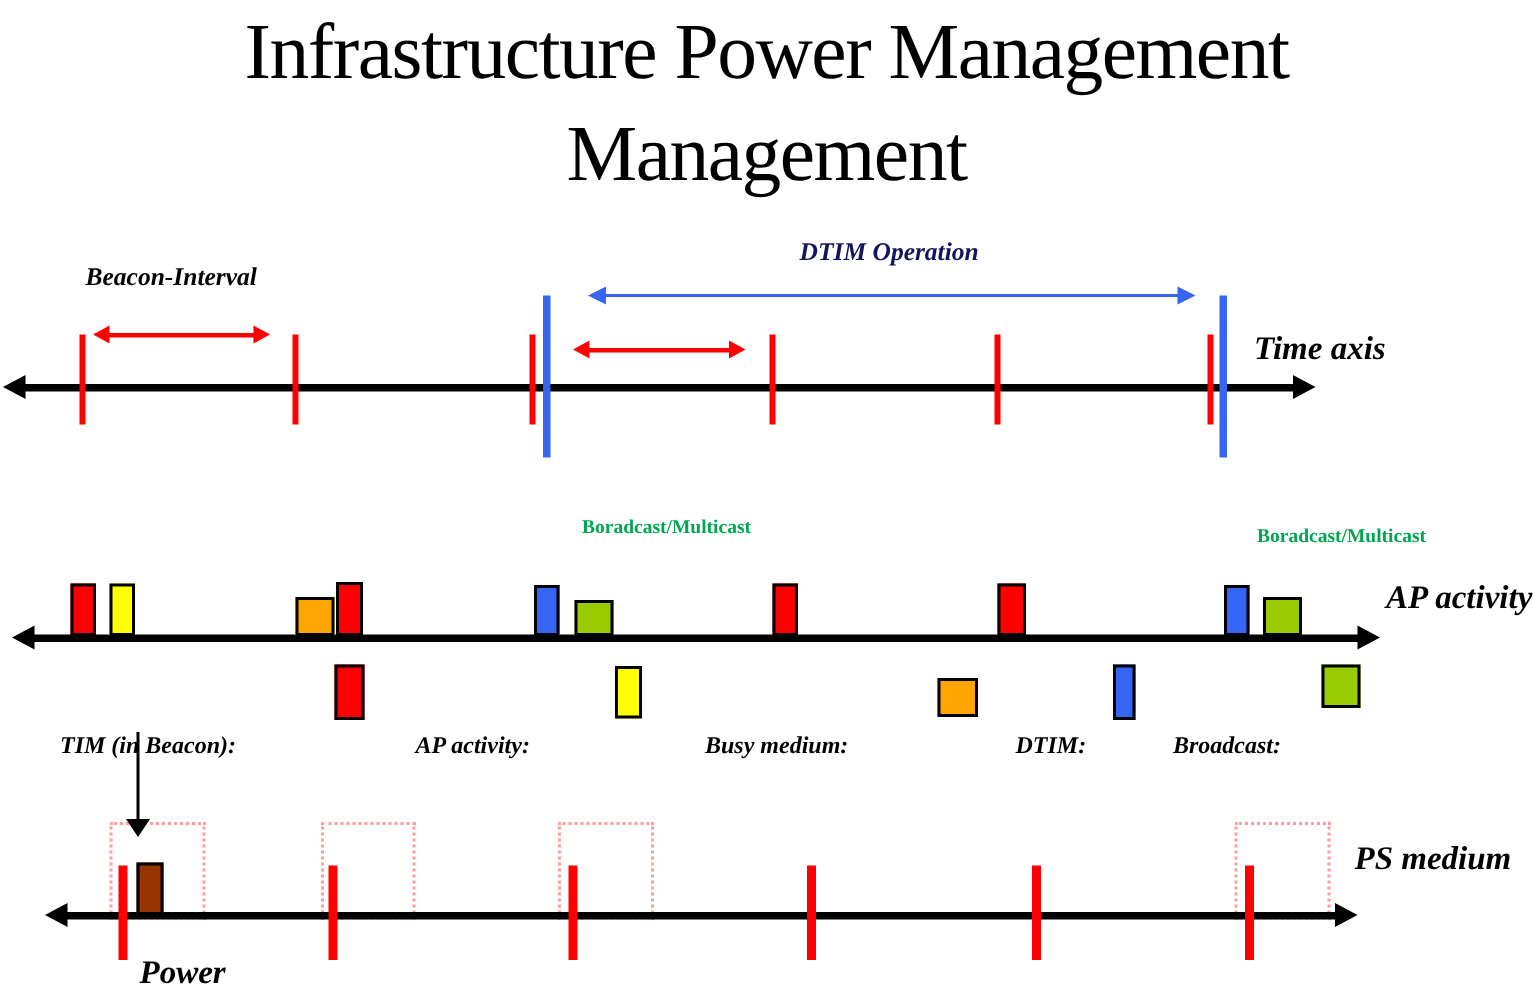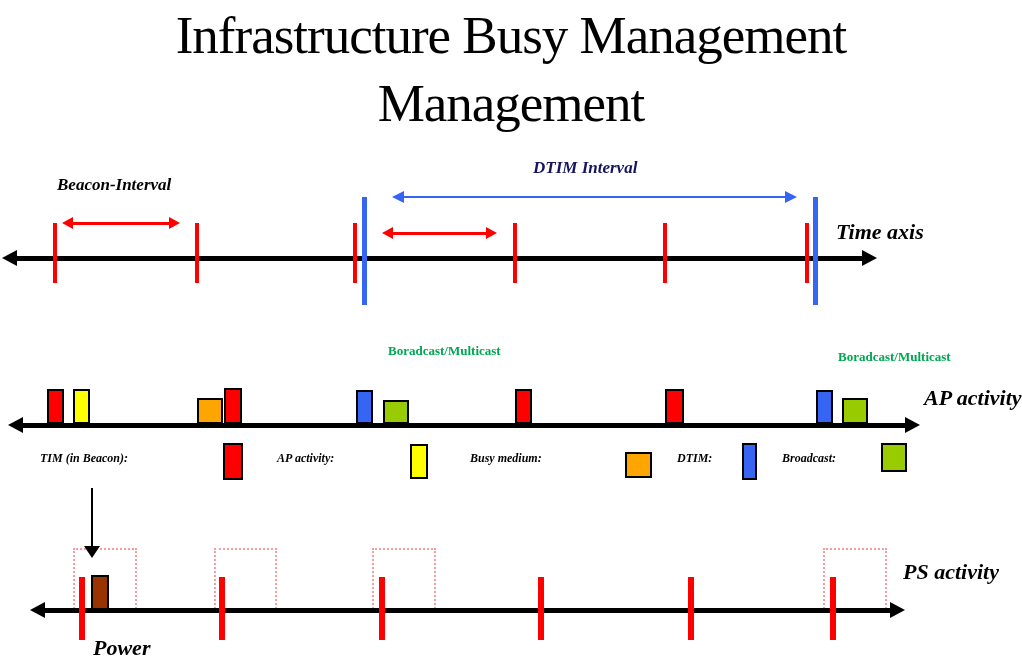--- a/index.html
+++ b/index.html
@@ -5,30 +5,30 @@
   html,body{margin:0;padding:0;background:#fff;}
   .slide{position:relative;width:1022px;height:666px;background:#ffffff;overflow:hidden;
          font-family:"Liberation Serif",serif;}
   .title{position:absolute;top:2px;left:0;width:100%;text-align:center;
          font-family:"Liberation Serif",serif;font-size:53px;font-weight:400;color:#000;
          line-height:1.28;letter-spacing:-1px;}
   #diagram{position:absolute;left:0;top:0;width:1022px;height:666px;}
   .lbl{position:absolute;font-family:"Liberation Serif",serif;font-weight:bold;font-style:italic;
        color:#000000;white-space:nowrap;line-height:1.1;}
   .lbl-sm{font-size:17px;}
-  .lbl-md{font-size:12px;}
+  .lbl-md{font-size:16px;margin-top:37px;}
   .lbl-lg{font-size:22px;}
   .lbl-green{font-size:13px;font-style:normal;}
 </style>
 </head>
 <body>
 
 <div class="slide">
   <div class="title">
-    <div>Infrastructure Busy Management</div>
+    <div>Infrastructure Power Management</div>
     <div>Management</div>
   </div>
   <div id="diagram">
       <div style="position: absolute; left: 14px; top: 255.5px; width: 851px; height: 5px; background: rgb(0, 0, 0);"></div>
       <div style="position: absolute; width: 0px; height: 0px; border-style: solid; border-color: transparent rgb(0, 0, 0) transparent transparent; background: none; left: 2px; top: 250px; border-width: 8px 15px 8px 0px;"></div>
       <div style="position: absolute; width: 0px; height: 0px; border-style: solid; border-color: transparent transparent transparent rgb(0, 0, 0); background: none; left: 862px; top: 250px; border-width: 8px 0px 8px 15px;"></div>
       <div style="position: absolute; left: 361.5px; top: 197px; width: 5px; height: 108px; background: rgb(53, 101, 242);"></div>
       <div style="position: absolute; left: 812.5px; top: 197px; width: 5px; height: 108px; background: rgb(53, 101, 242);"></div>
       <div style="position: absolute; left: 53px; top: 223px; width: 4px; height: 60px; background: rgb(255, 0, 0);"></div>
       <div style="position: absolute; left: 195px; top: 223px; width: 4px; height: 60px; background: rgb(255, 0, 0);"></div>
@@ -39,21 +39,21 @@
       <div style="position: absolute; left: 71px; top: 221.5px; width: 100px; height: 3px; background: rgb(255, 0, 0);"></div>
       <div style="position: absolute; width: 0px; height: 0px; border-style: solid; border-color: transparent rgb(255, 0, 0) transparent transparent; background: none; left: 62px; top: 217px; border-width: 6px 11px 6px 0px;"></div>
       <div style="position: absolute; width: 0px; height: 0px; border-style: solid; border-color: transparent transparent transparent rgb(255, 0, 0); background: none; left: 169px; top: 217px; border-width: 6px 0px 6px 11px;"></div>
       <div style="position: absolute; left: 391px; top: 231.5px; width: 97px; height: 3px; background: rgb(255, 0, 0);"></div>
       <div style="position: absolute; width: 0px; height: 0px; border-style: solid; border-color: transparent rgb(255, 0, 0) transparent transparent; background: none; left: 382px; top: 227px; border-width: 6px 11px 6px 0px;"></div>
       <div style="position: absolute; width: 0px; height: 0px; border-style: solid; border-color: transparent transparent transparent rgb(255, 0, 0); background: none; left: 486px; top: 227px; border-width: 6px 0px 6px 11px;"></div>
       <div style="position: absolute; left: 402px; top: 196px; width: 385px; height: 2px; background: rgb(53, 101, 242);"></div>
       <div style="position: absolute; width: 0px; height: 0px; border-style: solid; border-color: transparent rgb(53, 101, 242) transparent transparent; background: none; left: 392px; top: 191px; border-width: 6px 12px 6px 0px;"></div>
       <div style="position: absolute; width: 0px; height: 0px; border-style: solid; border-color: transparent transparent transparent rgb(53, 101, 242); background: none; left: 785px; top: 191px; border-width: 6px 0px 6px 12px;"></div>
       <div class="lbl lbl-sm" style="position: absolute; left: 57px; top: 176px;">Beacon-Interval</div>
-      <div class="lbl lbl-sm" style="position: absolute; left: 533px; top: 159px; color: rgb(21, 21, 94);">DTIM Interval</div>
+      <div class="lbl lbl-sm" style="position: absolute; left: 533px; top: 159px; color: rgb(21, 21, 94);">DTIM Operation</div>
       <div class="lbl lbl-lg" style="position: absolute; left: 836px; top: 220px;">Time axis</div>
       <div style="position: absolute; left: 20px; top: 422.5px; width: 888px; height: 5px; background: rgb(0, 0, 0);"></div>
       <div style="position: absolute; width: 0px; height: 0px; border-style: solid; border-color: transparent rgb(0, 0, 0) transparent transparent; background: none; left: 8px; top: 417px; border-width: 8px 15px 8px 0px;"></div>
       <div style="position: absolute; width: 0px; height: 0px; border-style: solid; border-color: transparent transparent transparent rgb(0, 0, 0); background: none; left: 905px; top: 417px; border-width: 8px 0px 8px 15px;"></div>
       <div style="position: absolute; left: 47px; top: 389px; width: 17px; height: 35px; background: rgb(255, 0, 0); border: 2px solid rgb(0, 0, 0); box-sizing: border-box;"></div>
       <div style="position: absolute; left: 73px; top: 389px; width: 17px; height: 35px; background: rgb(255, 255, 0); border: 2px solid rgb(0, 0, 0); box-sizing: border-box;"></div>
       <div style="position: absolute; left: 197px; top: 398px; width: 26px; height: 26px; background: rgb(255, 165, 0); border: 2px solid rgb(0, 0, 0); box-sizing: border-box;"></div>
       <div style="position: absolute; left: 224px; top: 388px; width: 18px; height: 36px; background: rgb(255, 0, 0); border: 2px solid rgb(0, 0, 0); box-sizing: border-box;"></div>
       <div style="position: absolute; left: 356px; top: 390px; width: 17px; height: 34px; background: rgb(53, 101, 242); border: 2px solid rgb(0, 0, 0); box-sizing: border-box;"></div>
       <div style="position: absolute; left: 383px; top: 400px; width: 26px; height: 24px; background: rgb(153, 204, 0); border: 2px solid rgb(0, 0, 0); box-sizing: border-box;"></div>
@@ -84,15 +84,15 @@
       <div style="position: absolute; left: 79px; top: 577px; width: 6px; height: 63px; background: rgb(255, 0, 0);"></div>
       <div style="position: absolute; left: 219px; top: 577px; width: 6px; height: 63px; background: rgb(255, 0, 0);"></div>
       <div style="position: absolute; left: 379px; top: 577px; width: 6px; height: 63px; background: rgb(255, 0, 0);"></div>
       <div style="position: absolute; left: 538px; top: 577px; width: 6px; height: 63px; background: rgb(255, 0, 0);"></div>
       <div style="position: absolute; left: 688px; top: 577px; width: 6px; height: 63px; background: rgb(255, 0, 0);"></div>
       <div style="position: absolute; left: 830px; top: 577px; width: 6px; height: 63px; background: rgb(255, 0, 0);"></div>
       <div style="position: absolute; left: 91px; top: 575px; width: 18px; height: 35px; background: rgb(153, 51, 0); border: 2px solid rgb(0, 0, 0); box-sizing: border-box;"></div>
       <div style="position: absolute; left: 91px; top: 488px; width: 2px; height: 60px; background: rgb(0, 0, 0);"></div>
       <div style="position: absolute; width: 0px; height: 0px; border-style: solid; border-color: rgb(0, 0, 0) transparent transparent; background: none; left: 84px; top: 546px; border-width: 12px 8px 0px;"></div>
       <div class="lbl lbl-lg" style="position: absolute; left: 93px; top: 636px;">Power</div>
-      <div class="lbl lbl-lg" style="position: absolute; left: 903px; top: 560px;">PS activity</div>
+      <div class="lbl lbl-lg" style="position: absolute; left: 903px; top: 560px;">PS medium</div>
     </div>
 </div>
 
 </body></html>

